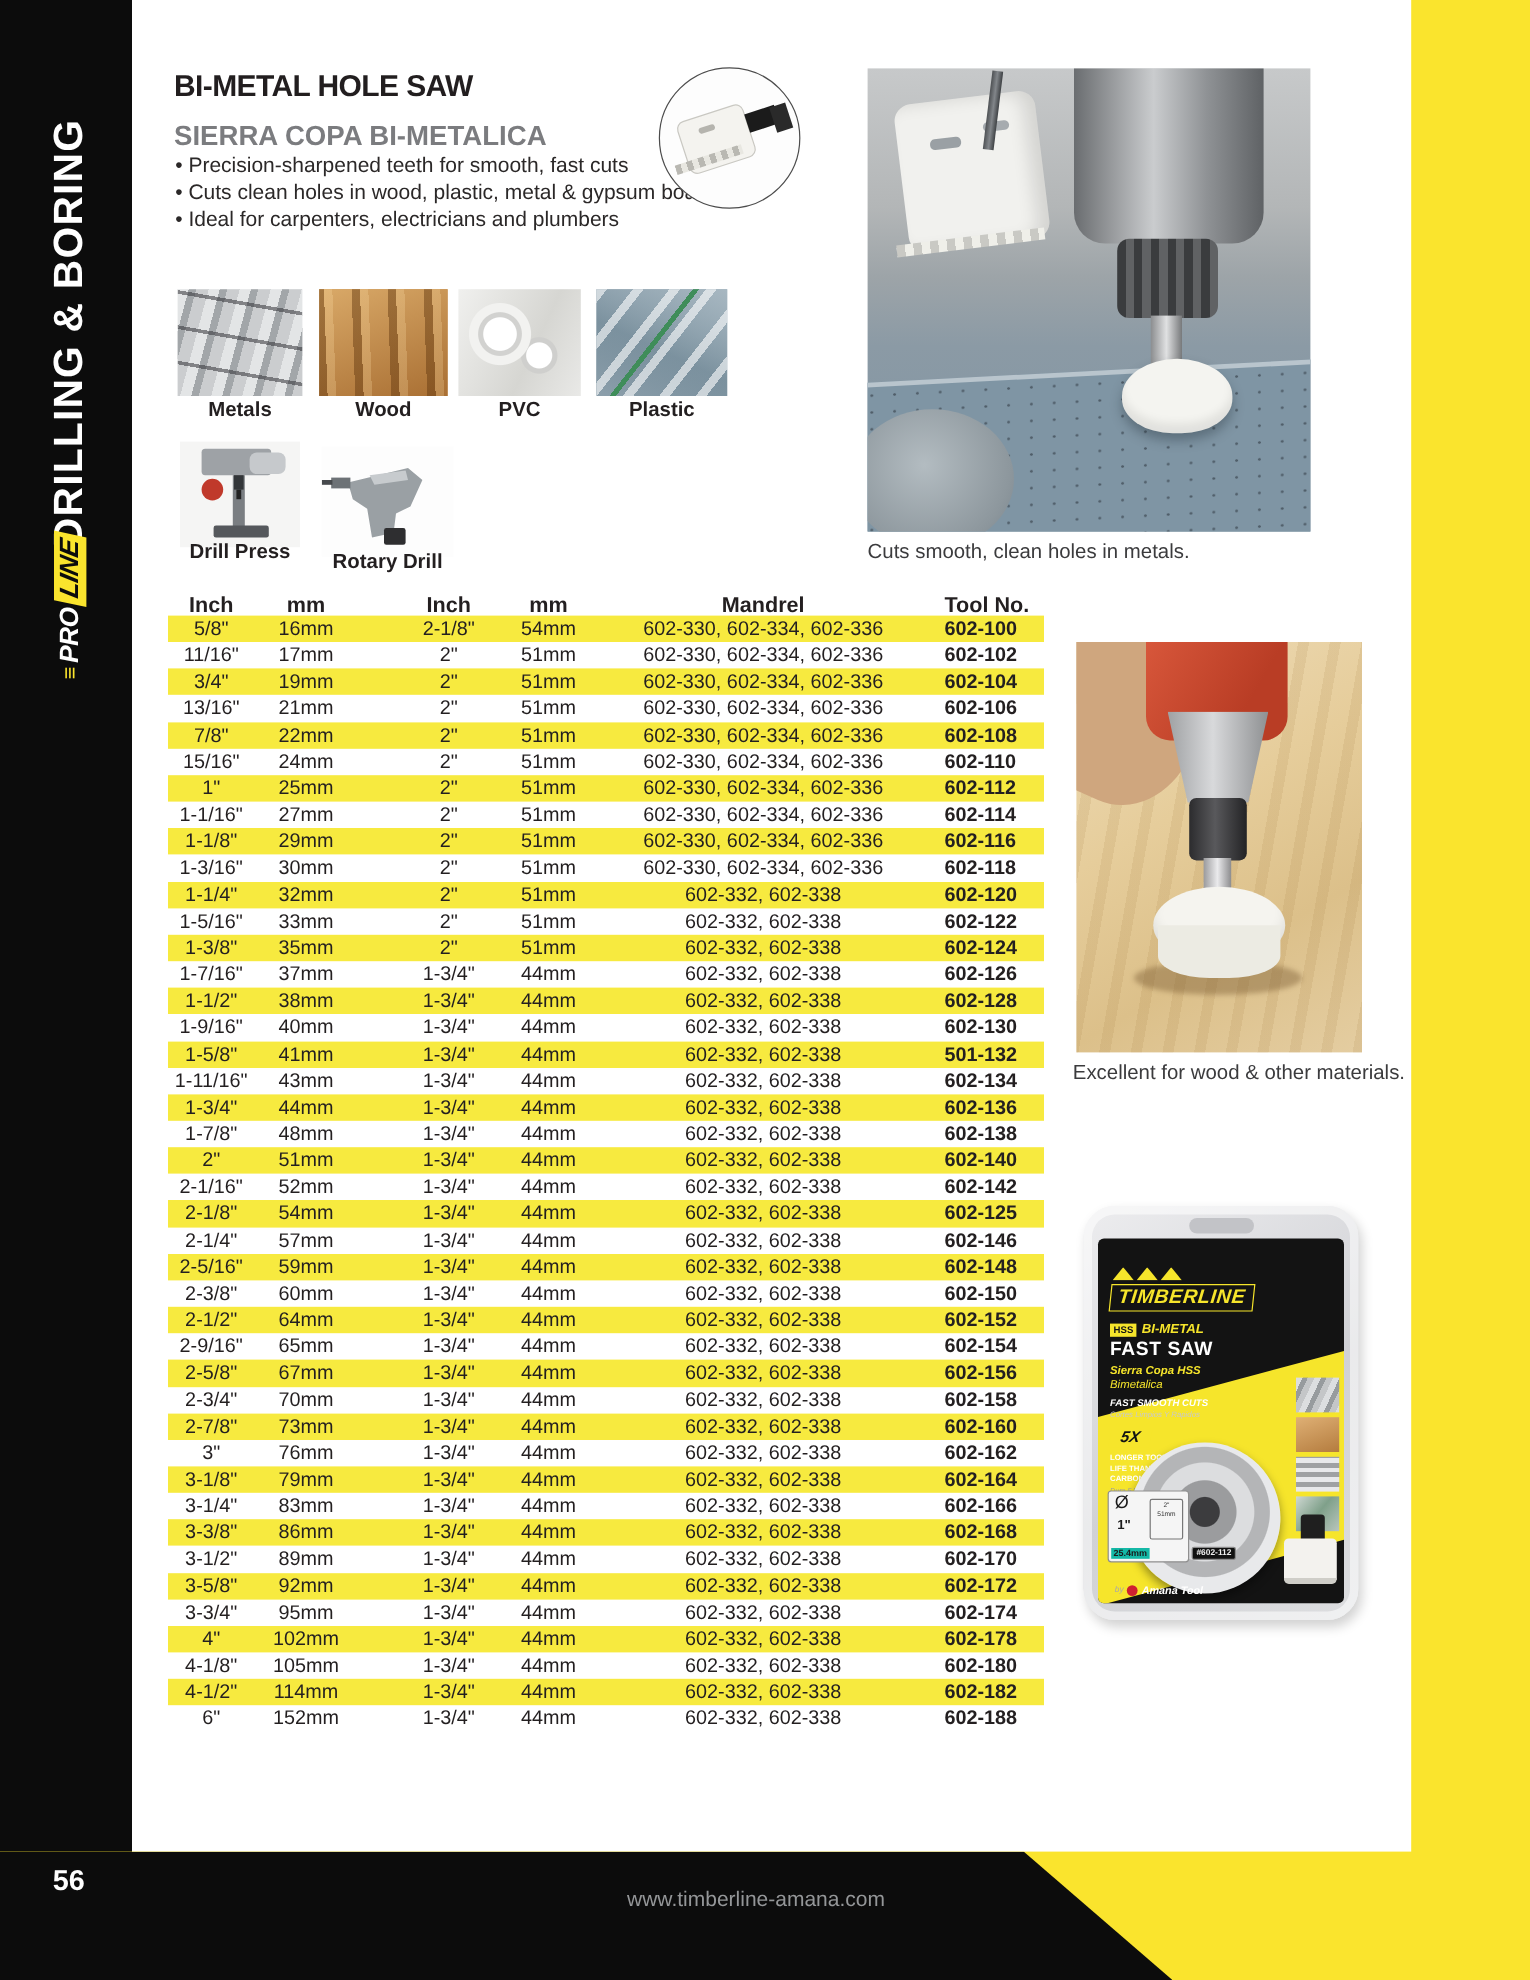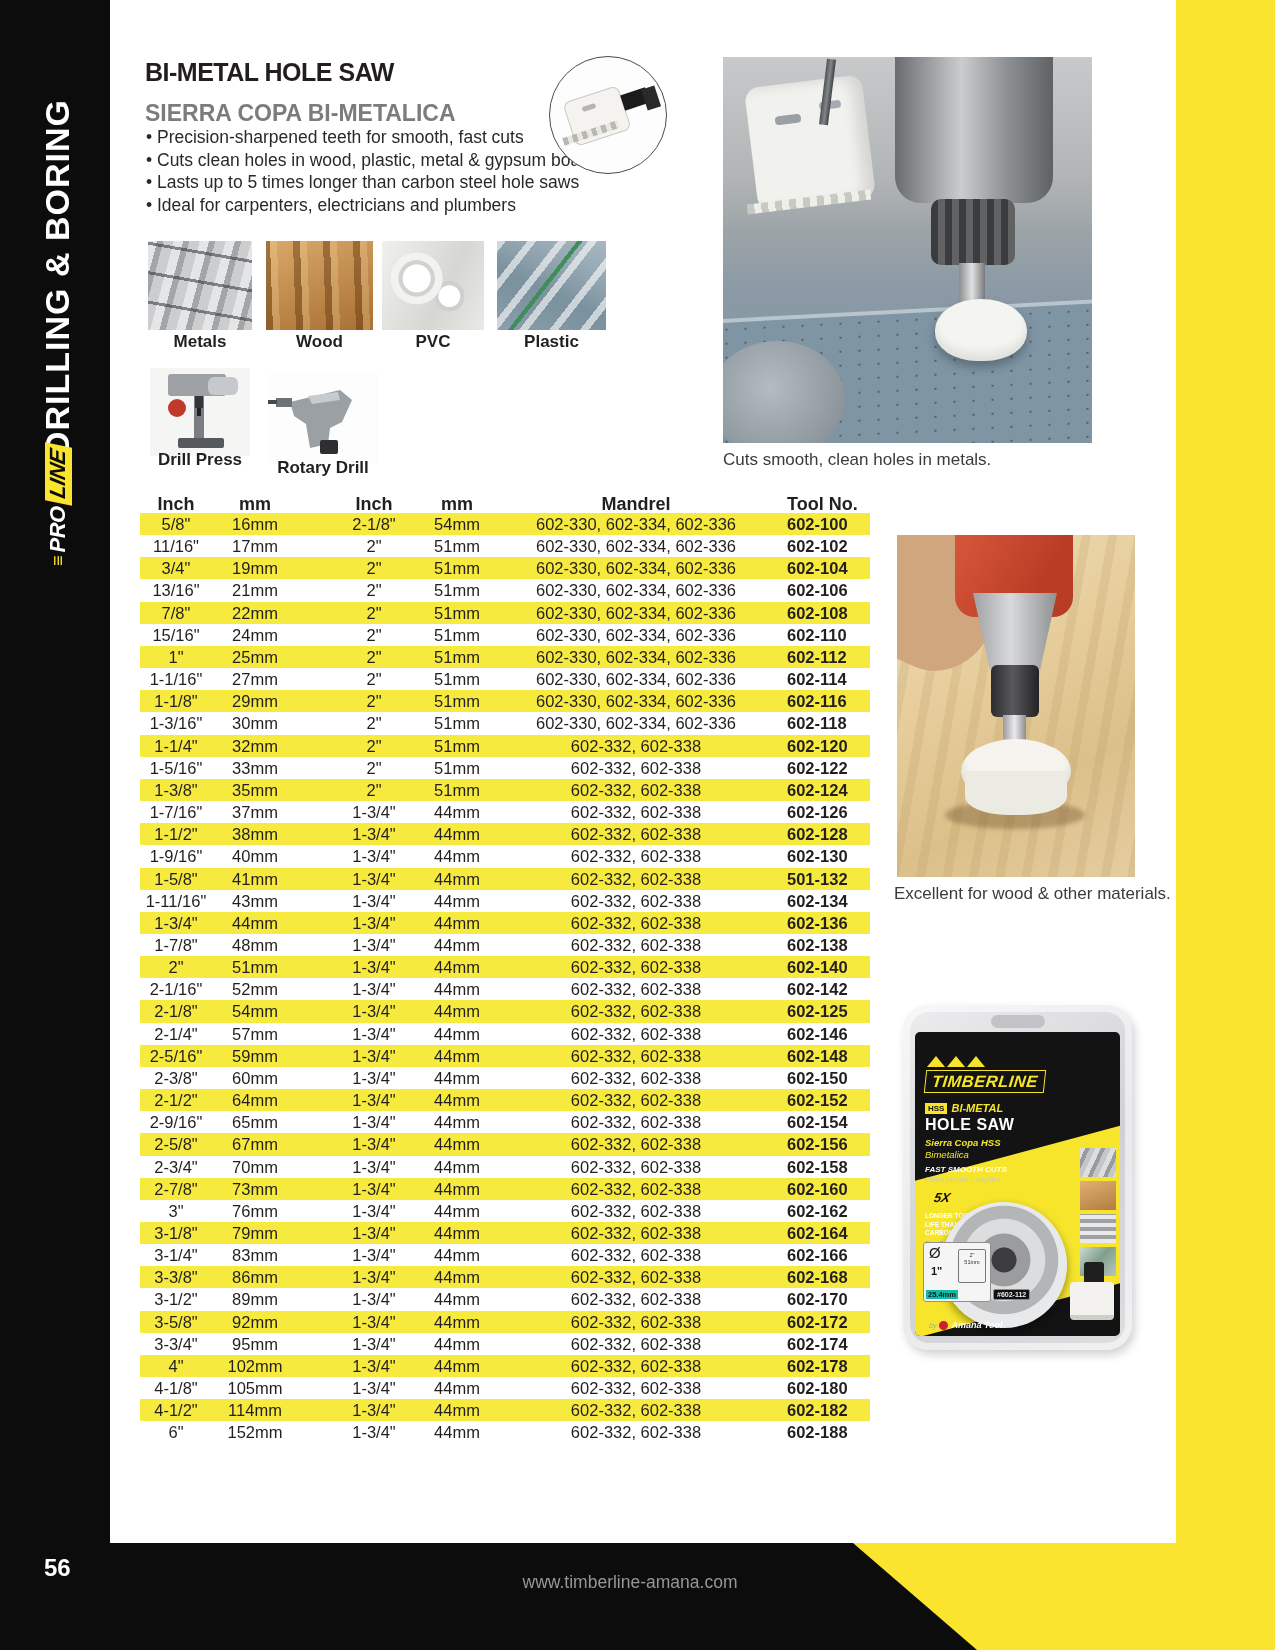--- a/index.html
+++ b/index.html
@@ -198,21 +198,20 @@
     </div>
   </div>
   <div class="footer-yellow"></div>
   <div class="footer-black"></div>
 
   <div class="title">BI-METAL HOLE SAW</div>
   <div class="subtitle">SIERRA COPA BI-METALICA</div>
   <div class="features">
       <div class="feature">Precision-sharpened teeth for smooth, fast cuts</div>
       <div class="feature">Cuts clean holes in wood, plastic, metal &amp; gypsum boards</div>
-      <div class="feature">Lasts up to 5 times longer than carbon steel hole saws</div>
       <div class="feature">Ideal for carpenters, electricians and plumbers</div>
     </div>
 
   <div class="inset">
     <div class="in-cup"></div>
     <div class="in-teeth"></div>
     <div class="in-slot"></div>
     <div class="in-shank"></div>
     <div class="in-shank2"></div>
   </div>
@@ -285,21 +284,21 @@
       <div class="pkg-mtns">
         <span class="pkg-mtn"></span>
           <span class="pkg-mtn"></span>
           <span class="pkg-mtn"></span>
       </div>
       <div class="pkg-brand">TIMBERLINE</div>
       <div class="pkg-tagrow">
         <span class="pkg-hss">HSS</span>
         <span class="pkg-bimetal">BI-METAL</span>
       </div>
-      <div class="pkg-name">HOLE SAW</div>
+      <div class="pkg-name">FAST SAW</div>
       <div class="pkg-sub1">Sierra Copa HSS</div>
       <div class="pkg-sub2">Bimetalica</div>
       <div class="pkg-feat">FAST SMOOTH CUTS</div>
       <div class="pkg-feates">Cortes Limpios Y Rapidos</div>
       <div class="pkg-badge">5X</div>
       <div class="pkg-blines">
         <div>LONGER TOOL</div>
         <div>LIFE THAN</div>
         <div>CARBON STEEL</div>
       </div>

